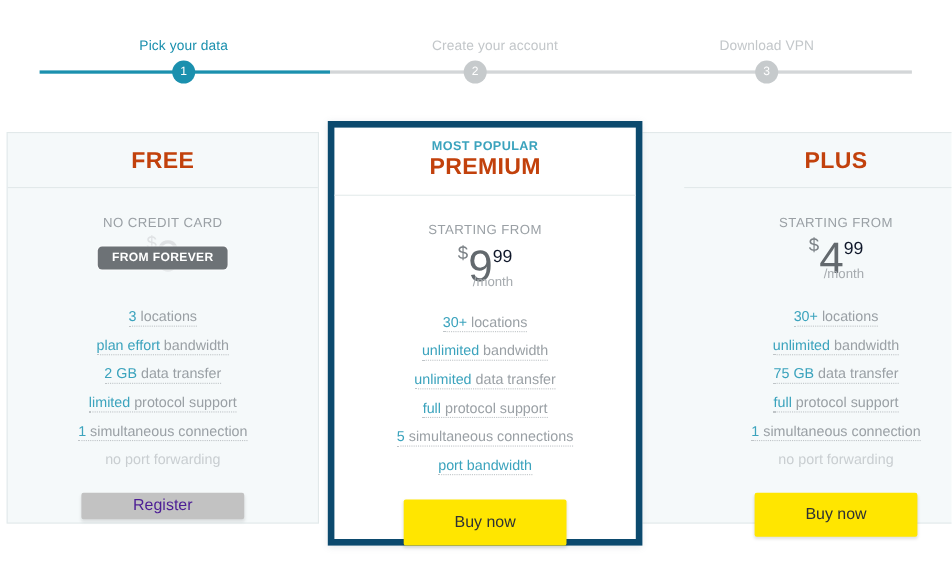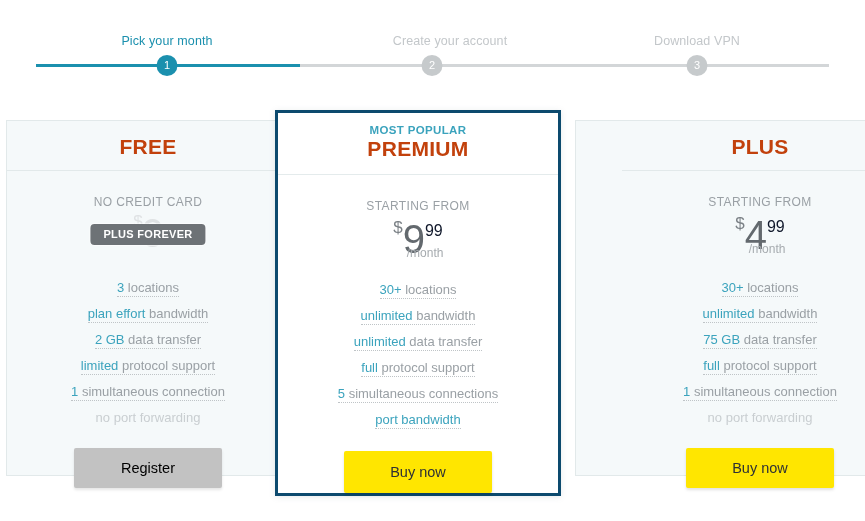--- a/index.html
+++ b/index.html
@@ -70,26 +70,26 @@
     position: absolute;
     box-sizing: border-box;
     background: #f5f9fa;
     border: 1px solid #e2e9ea;
   }
   .card.side { top: 120px; height: 356px; }
   .card.free { left: 6px;  width: 284px; }
   .card.plus { left: 575px; width: 324px; padding-left: 46px; }
 
   .card.featured {
-    left: 275px;
+    left: 298px;
     top: 110px;
     width: 286px;
     height: 386px;
     background: #ffffff;
-    border: 3px solid #0c4a6e;
+    border: 6px solid #0c4a6e;
     box-shadow: 0 1px 6px rgba(120,140,150,.18);
     z-index: 5;
   }
 
   .card-head {
     position: relative;
     box-sizing: border-box;
     border-bottom: 1px solid #e2e9ea;
     text-align: center;
   }
@@ -223,40 +223,40 @@
     display: inline-block;
     box-sizing: border-box;
     font-family: "Liberation Sans", sans-serif;
     font-size: 14.5px;
     border: none;
     cursor: pointer;
     border-radius: 2px;
   }
   .btn-grey {
     width: 148px;
-    height: 40px;
+    height: 24px;
     background: #c2c2c2;
-    color: #000000;
+    color: #4c1d95;
     box-shadow: 0 2px 3px rgba(0,0,0,.10);
   }
   .btn-yellow {
     width: 148px;
     height: 40px;
     background: #ffe600;
     color: #2e3134;
     box-shadow: 0 2px 3px rgba(0,0,0,.12);
   }
   .featured .btn-yellow { width: 148px; height: 42px; }
 </style>
 </head>
 <body>
 
 <div id="stepper">
   <div class="step-labels">
-    <div class="step-label active" style="left:167px;">Pick your month</div>
+    <div class="step-label active" style="left:167px;">Pick your data</div>
     <div class="step-label inactive" style="left:450px;">Create your account</div>
     <div class="step-label inactive" style="left:697px;">Download VPN</div>
   </div>
 
   <div class="track done" style="left:36px;width:131px;"></div>
   <div class="track done" style="left:167px;width:133px;"></div>
   <div class="track" style="left:300px;width:132px;"></div>
   <div class="track" style="left:432px;width:265px;"></div>
   <div class="track" style="left:697px;width:132px;"></div>
 
@@ -269,21 +269,21 @@
   <div class="card-head">
     <div class="plan-name">FREE</div>
   </div>
   <div class="card-body">
     <div class="price-caption">NO CREDIT CARD</div>
 
     <div class="free-price-wrap">
       <div class="zero-ghost">
         <span class="cur">$</span><span>0</span>
       </div>
-      <div class="badge">PLUS FOREVER</div>
+      <div class="badge">FROM FOREVER</div>
     </div>
 
     <ul class="features">
       <li><span class="feat-text"><span class="hl">3</span><span class="rest"> locations</span></span></li>
       <li><span class="feat-text"><span class="hl">plan effort</span><span class="rest"> bandwidth</span></span></li>
       <li><span class="feat-text"><span class="hl">2 GB</span><span class="rest"> data transfer</span></span></li>
       <li><span class="feat-text"><span class="hl">limited</span><span class="rest"> protocol support</span></span></li>
       <li><span class="feat-text"><span class="hl">1</span><span class="rest"> simultaneous connection</span></span></li>
       <li><span class="feat-text off"><span class="hl"></span><span>no port forwarding</span></span></li>
     </ul>

